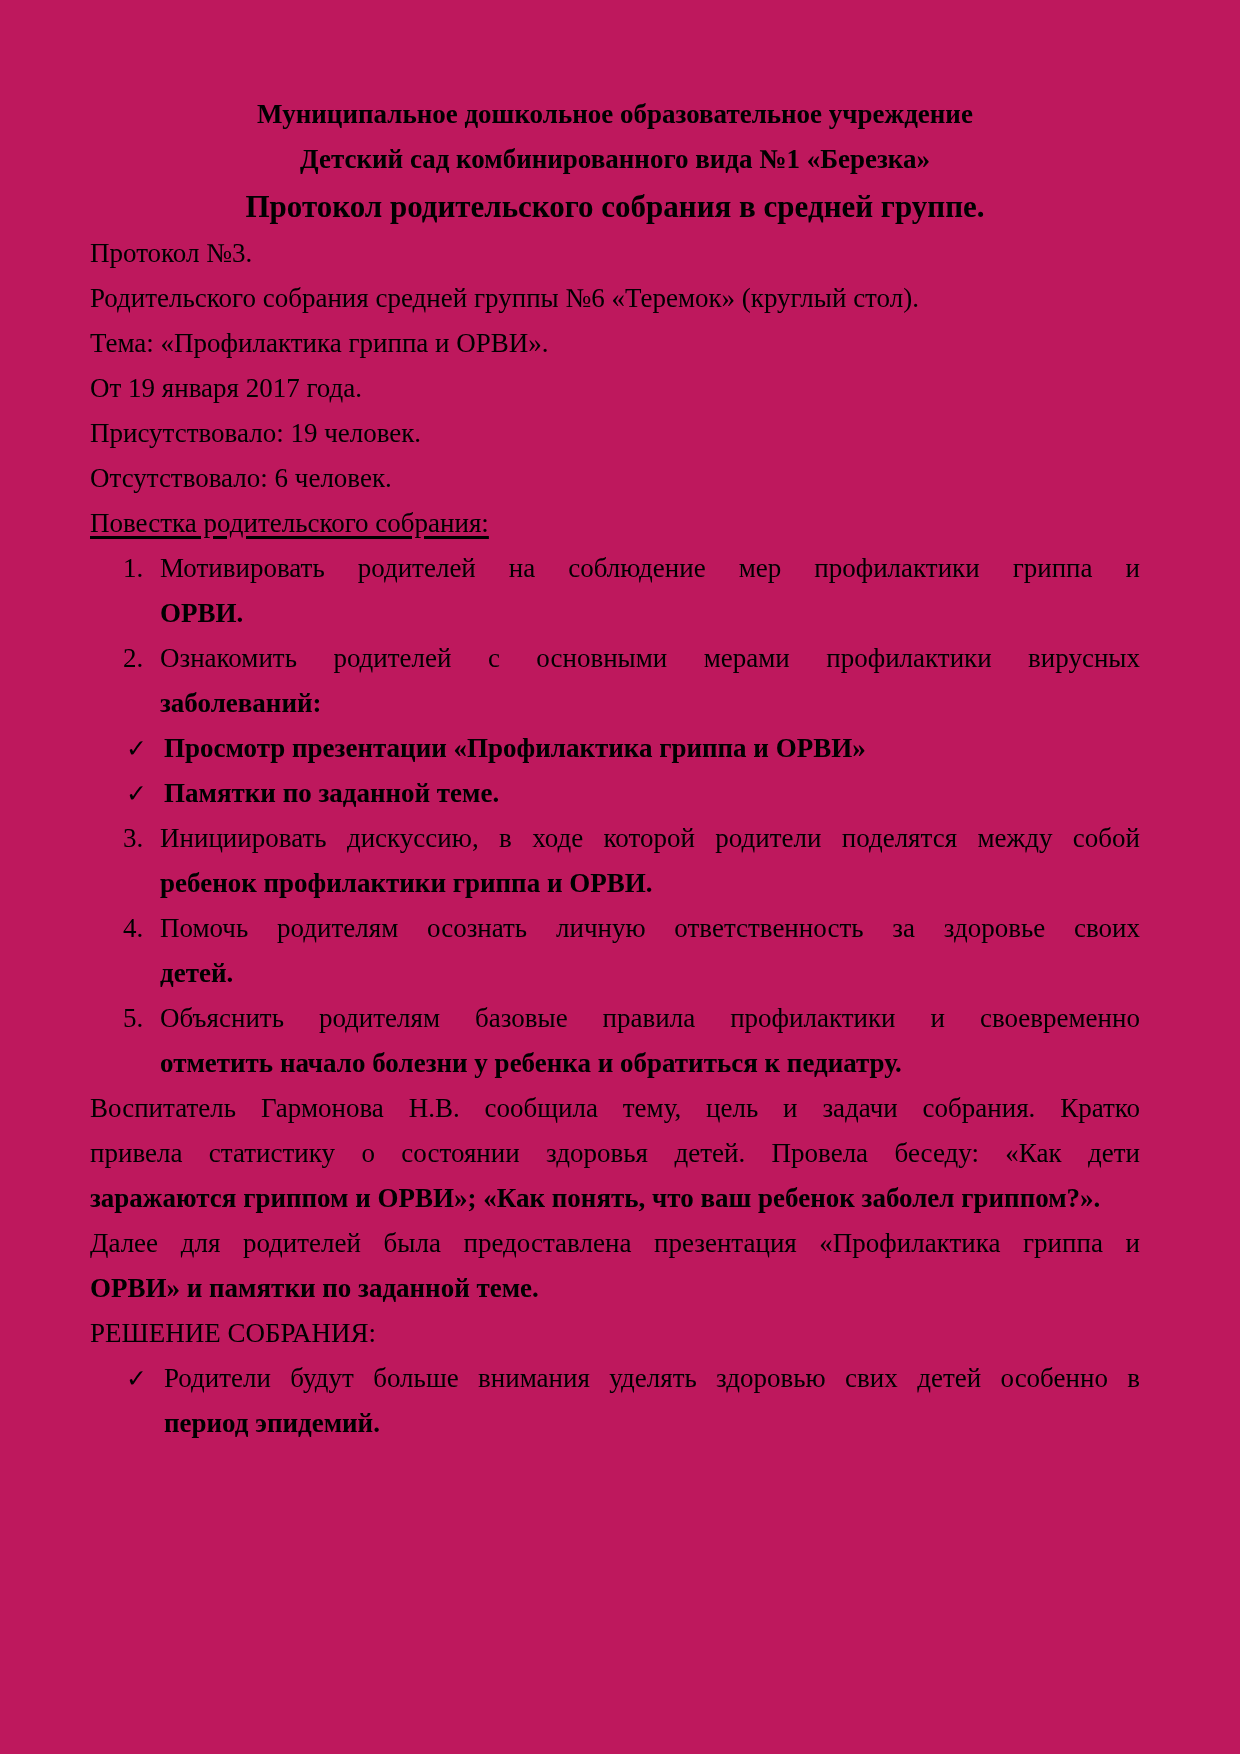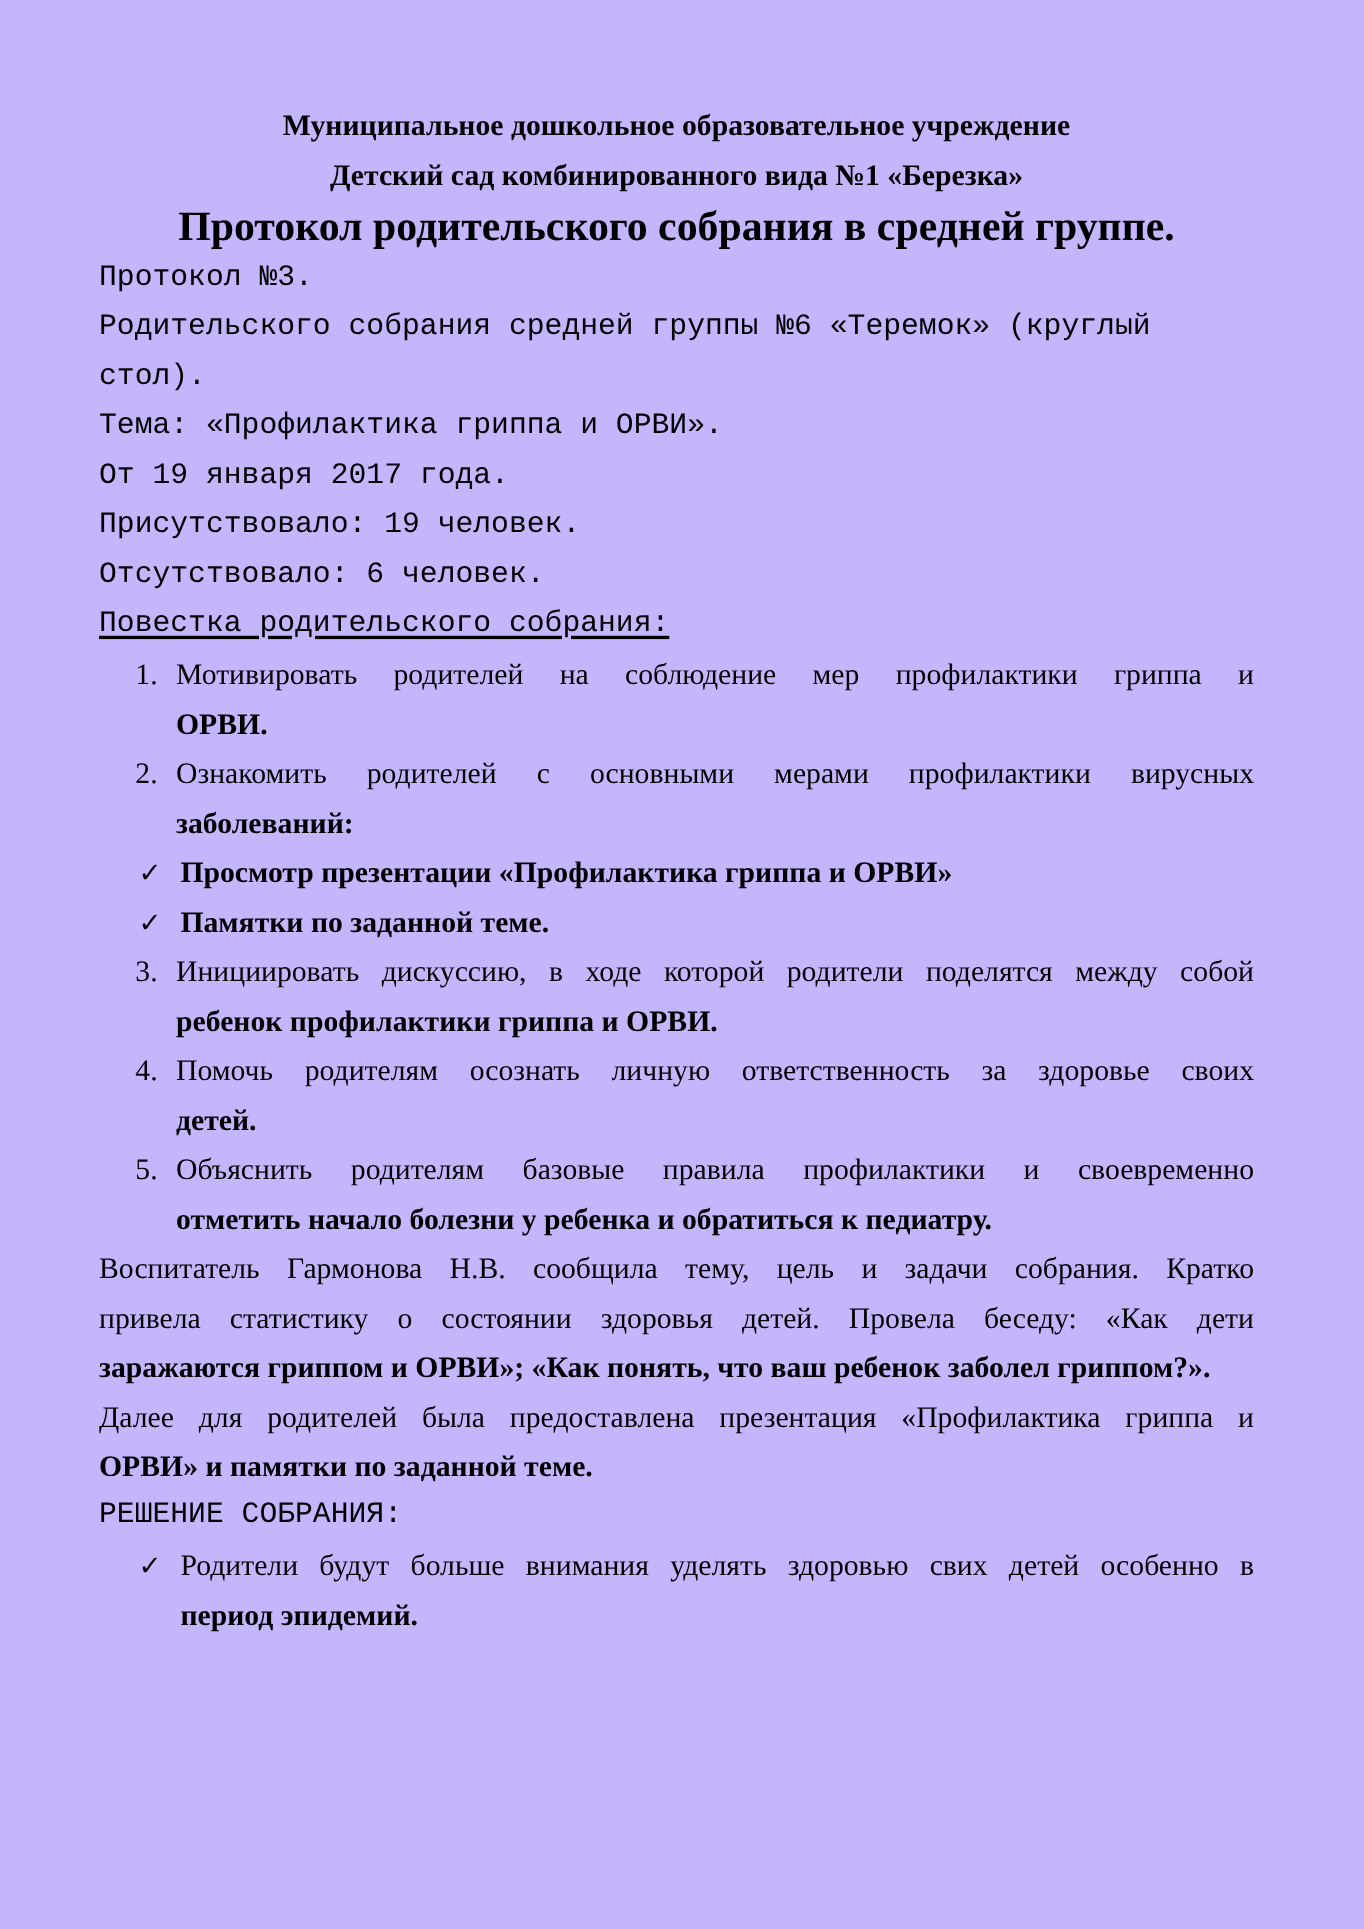--- a/index.html
+++ b/index.html
@@ -5,45 +5,45 @@
   html, body {
     margin: 0;
     padding: 0;
     background: #ffffff;
   }
   .page {
     position: relative;
     width: 1240px;
     height: 1754px;
     margin: 0 auto;
-    background: #c4b5fd;
+    background: #be185d;
     color: #000000;
     box-sizing: border-box;
     padding: 92px 100px 0 90px;
     font-family: "Liberation Serif", "DejaVu Serif", serif;
     font-size: 27px;
     overflow: hidden;
   }
   .line {
     line-height: 45px;
     white-space: normal;
   }
   .t-small {
     font-weight: bold;
     text-align: center;
     font-size: 27px;
     line-height: 45px;
   }
   .t-large {
     font-weight: bold;
     text-align: center;
-    font-size: 38px;
+    font-size: 31px;
     line-height: 49px;
   }
-  .plain { text-align: left; font-family: Liberation Mono, monospace; }
+  .plain { text-align: left; }
   .jline {
     text-align: justify;
     text-align-last: justify;
   }
   .lline { text-align: left; font-weight: bold; }
   .u {
     text-decoration: underline;
     text-decoration-thickness: 2.5px;
     text-underline-offset: 4px;
   }

